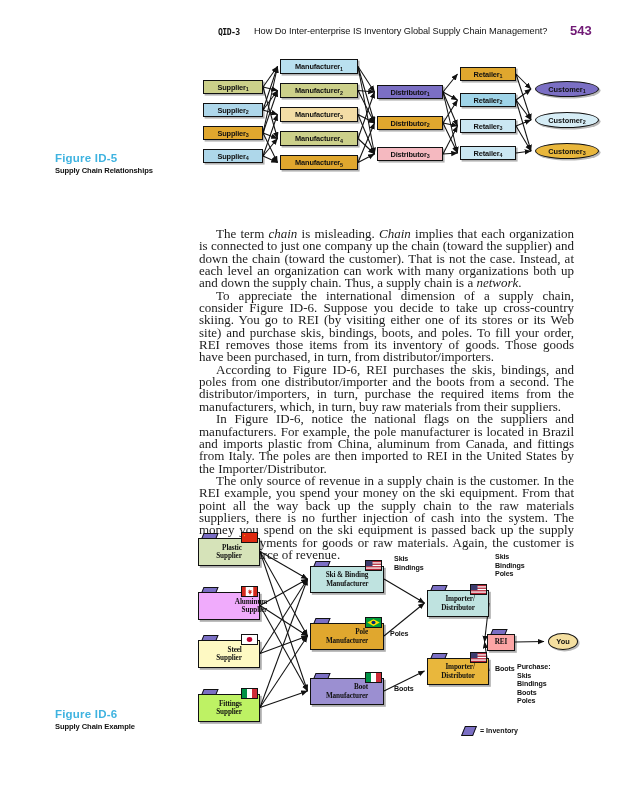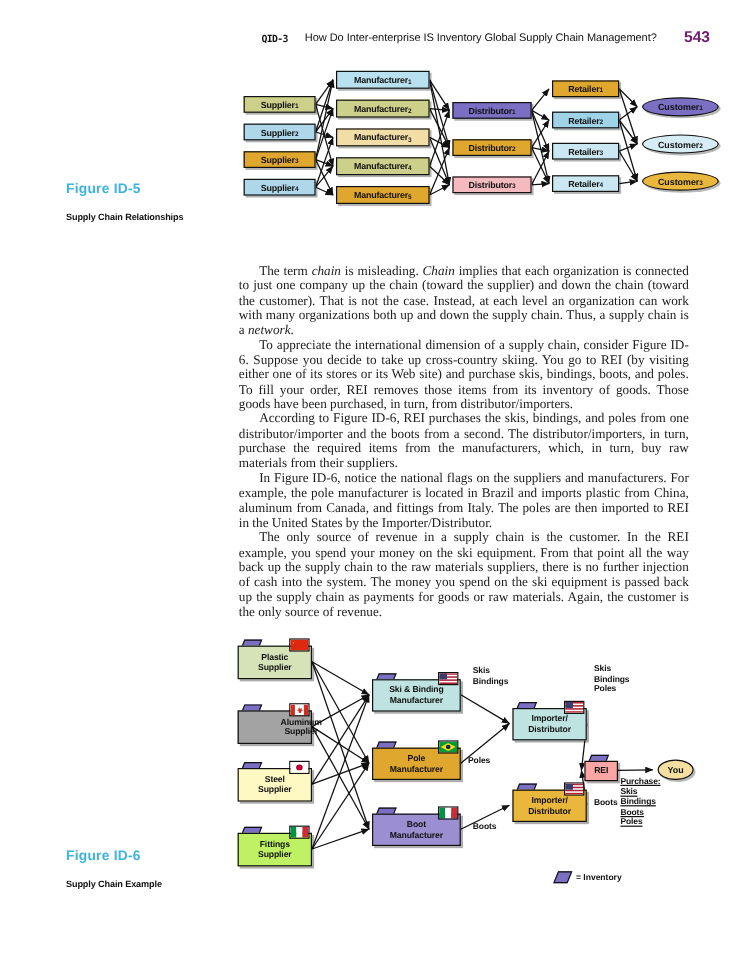--- a/index.html
+++ b/index.html
@@ -10,27 +10,27 @@
   .rh-title{position:absolute;left:254px;top:26px;font-family:"Liberation Sans",sans-serif;
             font-size:9.2px;color:#111;letter-spacing:-0.05px;white-space:nowrap;}
   .rh-page{position:absolute;left:570px;top:23px;font-family:"Liberation Sans",sans-serif;
            font-weight:bold;font-size:13px;color:#701a75;}
 
   
   .figcap{position:absolute;left:55px;}
   .figcap .ft{font-family:"Liberation Sans",sans-serif;font-weight:bold;font-size:11.5px;
               color:#3fb3e0;letter-spacing:.2px;}
   .figcap .fs{font-family:"Liberation Sans",sans-serif;font-weight:bold;font-size:7.6px;
-              color:#111;margin-top:12px;letter-spacing:-.1px;}
+              color:#111;margin-top:2px;letter-spacing:-.1px;}
   #cap5{top:152px;}
   #cap6{top:708px;}
 
   
-  .body{position:absolute;left:199px;top:220px;width:375px;
-        font-family:"Liberation Serif",serif;font-size:11px;line-height:12.35px;
+  .body{position:absolute;left:199px;top:228px;width:375px;
+        font-family:"Liberation Serif",serif;font-size:13px;line-height:12.35px;
         text-align:justify;color:#1b1b1b;}
   .body p{margin:0;text-indent:17px;}
   .body i{font-style:italic;}
 
   
   .canvas{position:absolute;}
   .canvas svg{position:absolute;left:0;top:0;overflow:visible;}
 
   .nodeBox{position:absolute;box-sizing:border-box;border:1.4px solid #111;
            display:flex;align-items:center;justify-content:center;text-align:center;
@@ -43,22 +43,22 @@
         display:flex;align-items:center;justify-content:center;
         font-family:"Liberation Sans",sans-serif;font-weight:bold;font-size:7.4px;color:#111;
         box-shadow:1.6px 1.6px 0 rgba(0,0,0,.28);}
   .oval sub{font-size:5.4px;vertical-align:baseline;position:relative;top:2px;}
 
   
   .folder{position:absolute;}
   .folder .tab{position:absolute;left:4px;top:0;width:13px;height:6px;background:#7b6fc4;
                border:1.3px solid #111;transform:skewX(-22deg);}
   .folder .bodybox{position:absolute;left:0;top:5px;right:0;bottom:0;border:1.6px solid #111;
-                   display:flex;align-items:center;justify-content:center;text-align:center;
-                   font-family:Liberation Sans, sans-serif;font-weight:bold;font-size:7.2px;
+                   display:flex;align-items:center;justify-content:center;text-align:right;
+                   font-family:Liberation Serif, serif;font-weight:bold;font-size:7.2px;
                    line-height:8.4px;color:#111;letter-spacing:-.1px;
                    box-shadow:1.8px 1.8px 0 rgba(0,0,0,.32);}
   .flag{position:absolute;border:1px solid #111;overflow:hidden;}
 
   .dlabel{position:absolute;font-family:"Liberation Sans",sans-serif;font-weight:bold;
           font-size:7.1px;line-height:8.6px;color:#111;letter-spacing:-.1px;}
 
   .legend{position:absolute;font-family:"Liberation Sans",sans-serif;font-weight:bold;
           font-size:7.1px;color:#111;display:flex;align-items:center;gap:5px;}
   .legend .swatch{width:10px;height:8px;background:#7b6fc4;border:1.2px solid #111;
@@ -252,21 +252,21 @@
       </div>
       <div class="flag" style="right: 2px; top: -1px; width: 15px; height: 9px;">
         <svg viewBox="0 0 30 20" preserveAspectRatio="none" width="100%" height="100%">
           <rect width="30" height="20" fill="#de2910"></rect>
           <path d="M5,4 l1.2,3.4 L3.3,5.3 h3.5 L3.9,7.4 z" fill="#ffde00"></path>
         </svg>
       </div>
     </div>
     <div class="folder" style="left: 8px; top: 62px; width: 62px; height: 33px;">
       <div class="tab"></div>
-      <div class="bodybox" style="background: #a3a3a3; padding-left: 44px;">
+      <div class="bodybox" style="background: #f0abfc; padding-left: 44px;">
         <div><span>Aluminum</span><br><span>Supplier</span></div>
       </div>
       <div class="flag" style="right: 2px; top: -1px; width: 15px; height: 9px;">
         <svg viewBox="0 0 30 20" preserveAspectRatio="none" width="100%" height="100%">
           <rect width="30" height="20" fill="#fff"></rect>
           <rect width="7.5" height="20" fill="#d52b1e"></rect>
           <rect x="22.5" width="7.5" height="20" fill="#d52b1e"></rect>
           <path d="M15,4 l1.6,4 l3-1 l-1.4,4 l3,-0.5 l-4,3.5 l0.6,2 h-3.6 l0.6,-2 l-4,-3.5 l3,0.5 l-1.4,-4 l3,1 z" fill="#d52b1e"></path>
         </svg>
       </div>
@@ -386,21 +386,21 @@
       <span>You</span>
     </div>
     <div class="dlabel" style="left: 204px; top: 30px; white-space: pre;">Skis
 Bindings</div>
     <div class="dlabel" style="left: 200px; top: 105px; white-space: pre;">Poles</div>
     <div class="dlabel" style="left: 204px; top: 160px; white-space: pre;">Boots</div>
     <div class="dlabel" style="left: 305px; top: 28px; white-space: pre;">Skis
 Bindings
 Poles</div>
     <div class="dlabel" style="left: 305px; top: 140px; white-space: pre;">Boots</div>
-    <div class="dlabel" style="left: 327px; top: 122px; white-space: pre; text-decoration: underline;">Purchase:
+    <div class="dlabel" style="left: 327px; top: 138px; white-space: pre;">Purchase:
 Skis
 Bindings
 Boots
 Poles</div>
   </div>
 
 <div class="legend" style="left:463px;top:726px;">
   <span class="swatch"></span>
   <span>= Inventory</span>
 </div>

